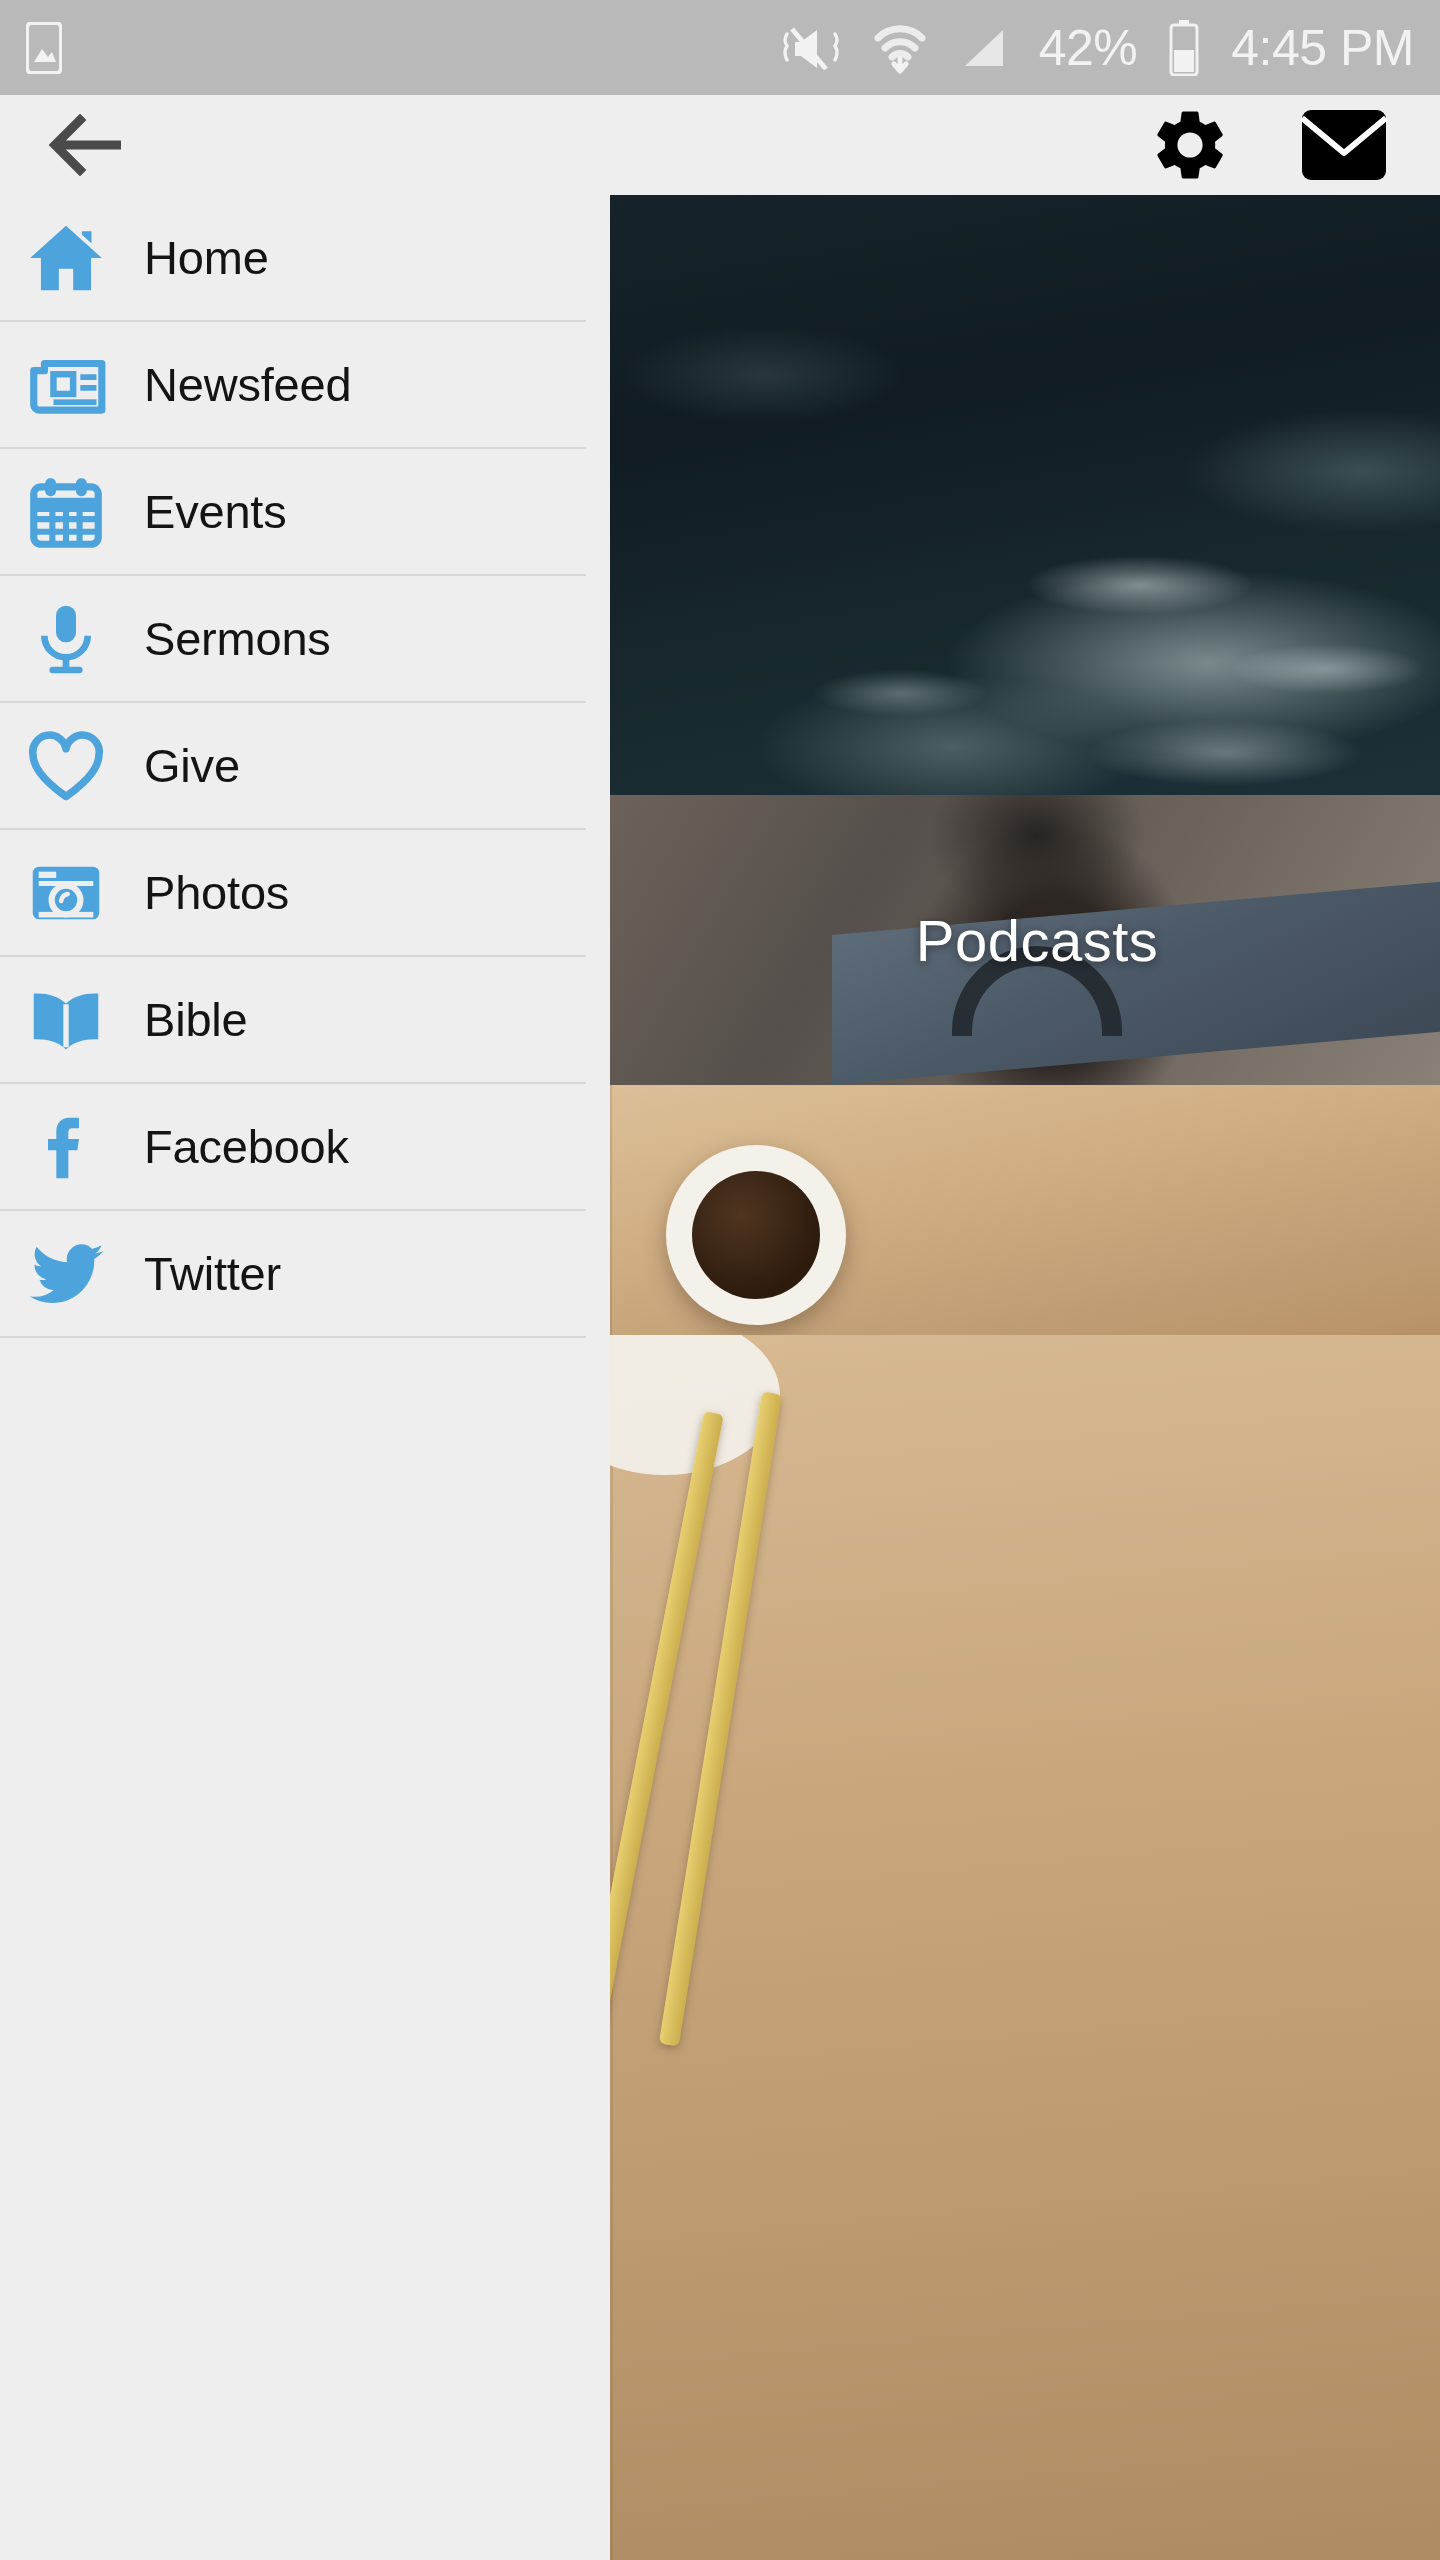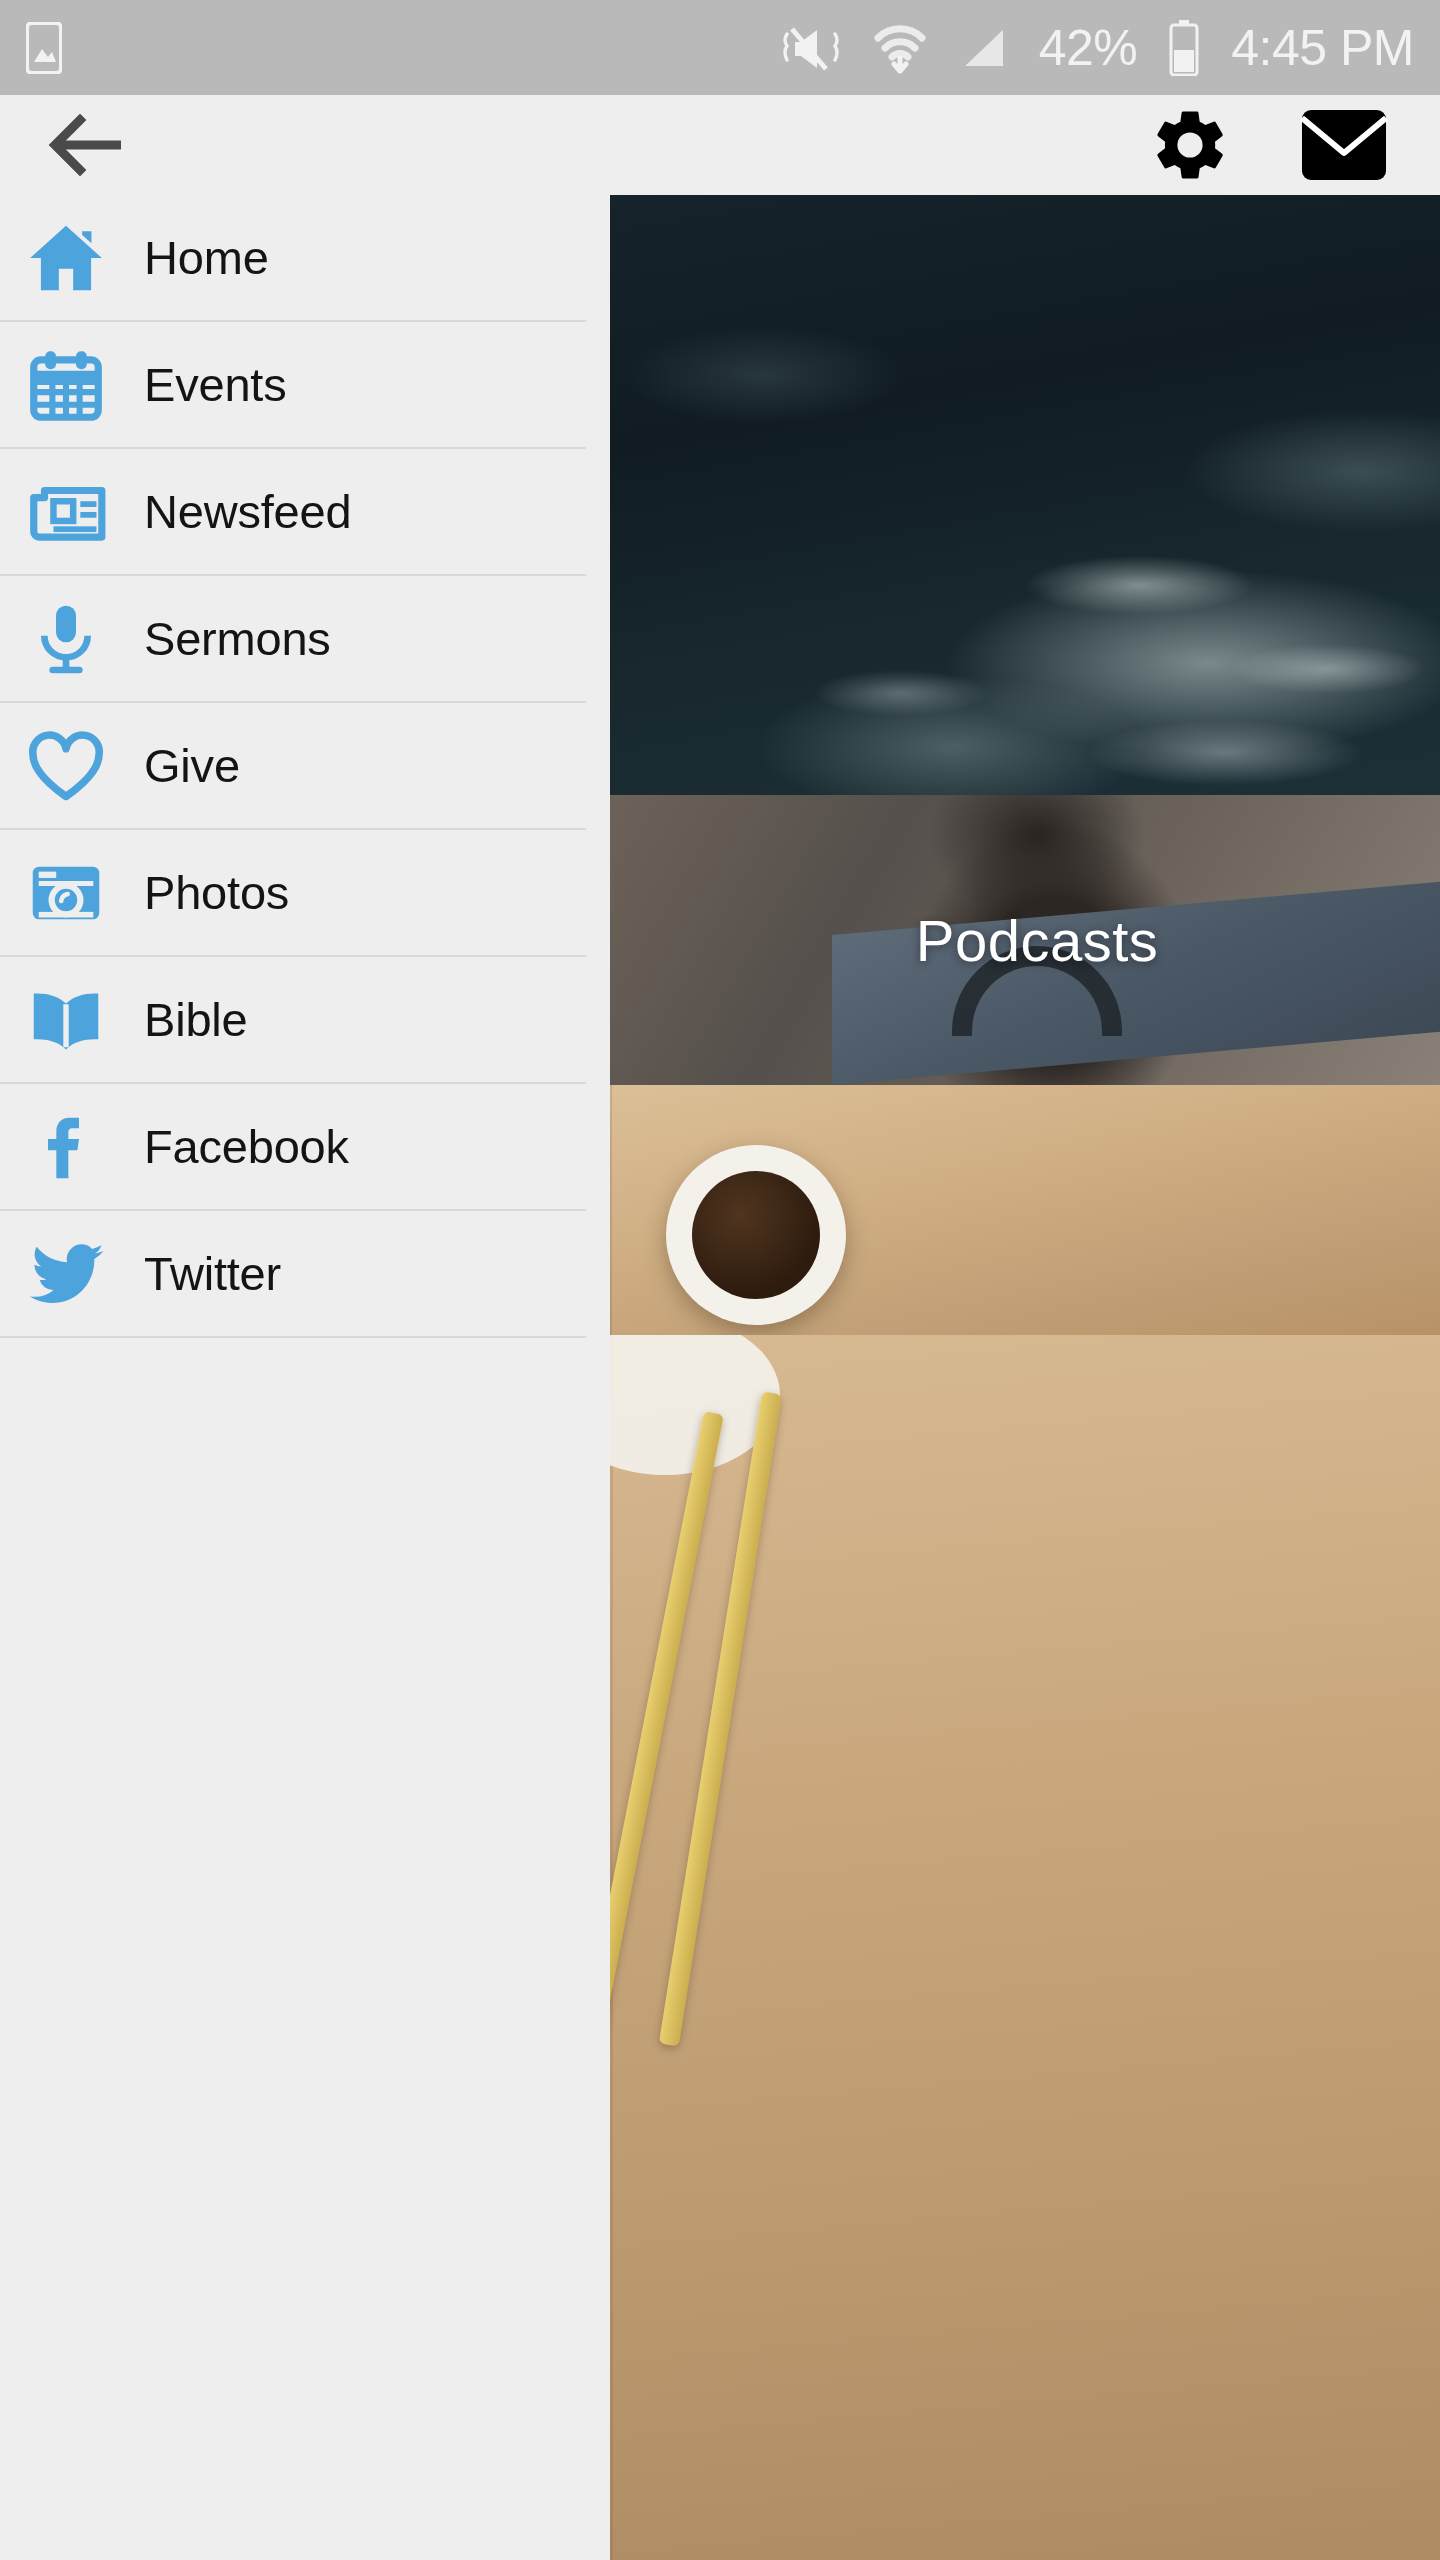--- a/index.html
+++ b/index.html
@@ -278,41 +278,41 @@
       <svg width="86" height="86" viewBox="0 0 24 24">
           <path fill="#4da3dc" d="M12 3 L2 12 h3 v9 h5 v-6 h4 v6 h5 v-9 h3 Z M16.5 4.5 h2.6 v3.4 l-2.6-2.3 Z"></path>
         </svg>
     </span>
     <span class="nav-label">Home</span>
   </div>
 
   <div class="nav-item">
     <span class="nav-icon">
       <svg width="86" height="86" viewBox="0 0 24 24">
+        <path fill="none" stroke="#4da3dc" stroke-width="2" stroke-linejoin="round" d="M6 6 H22 V19 H4.5 A1.5 1.5 0 0 1 3 17.5 V8 H6 Z"></path>
+        <rect x="8.5" y="9" width="5.5" height="5.5" fill="none" stroke="#4da3dc" stroke-width="1.8"></rect>
+        <rect x="16" y="9" width="4.5" height="1.6" fill="#4da3dc"></rect>
+        <rect x="16" y="12" width="4.5" height="1.6" fill="#4da3dc"></rect>
+        <rect x="8.5" y="16" width="12" height="1.6" fill="#4da3dc"></rect>
+      </svg>
+    </span>
+    <span class="nav-label">Newsfeed</span>
+  </div>
+
+  <div class="nav-item">
+    <span class="nav-icon">
+      <svg width="86" height="86" viewBox="0 0 24 24">
         <rect x="3" y="5" width="18" height="16" rx="2" fill="none" stroke="#4da3dc" stroke-width="2"></rect>
         <path d="M3 10 H21" stroke="#4da3dc" stroke-width="4"></path>
         <rect x="6.2" y="2.6" width="3" height="5" rx="1.4" fill="#4da3dc"></rect>
         <rect x="14.8" y="2.6" width="3" height="5" rx="1.4" fill="#4da3dc"></rect>
         <path d="M8.2 11 V21 M12 11 V21 M15.8 11 V21 M3 14 H21 M3 17.5 H21" stroke="#4da3dc" stroke-width="1.7"></path>
       </svg>
     </span>
     <span class="nav-label">Events</span>
-  </div>
-
-  <div class="nav-item">
-    <span class="nav-icon">
-      <svg width="86" height="86" viewBox="0 0 24 24">
-        <path fill="none" stroke="#4da3dc" stroke-width="2" stroke-linejoin="round" d="M6 6 H22 V19 H4.5 A1.5 1.5 0 0 1 3 17.5 V8 H6 Z"></path>
-        <rect x="8.5" y="9" width="5.5" height="5.5" fill="none" stroke="#4da3dc" stroke-width="1.8"></rect>
-        <rect x="16" y="9" width="4.5" height="1.6" fill="#4da3dc"></rect>
-        <rect x="16" y="12" width="4.5" height="1.6" fill="#4da3dc"></rect>
-        <rect x="8.5" y="16" width="12" height="1.6" fill="#4da3dc"></rect>
-      </svg>
-    </span>
-    <span class="nav-label">Newsfeed</span>
   </div>
 
   <div class="nav-item">
     <span class="nav-icon">
       <svg width="80" height="80" viewBox="0 0 24 24">
         <rect x="9" y="2" width="6" height="11" rx="3" fill="#4da3dc"></rect>
         <path d="M5.5 11 A6.5 6.5 0 0 0 18.5 11" fill="none" stroke="#4da3dc" stroke-width="2"></path>
         <path d="M12 17.5 V21" stroke="#4da3dc" stroke-width="2"></path>
         <path d="M8 21.3 H16" stroke="#4da3dc" stroke-width="2" stroke-linecap="round"></path>
       </svg>

